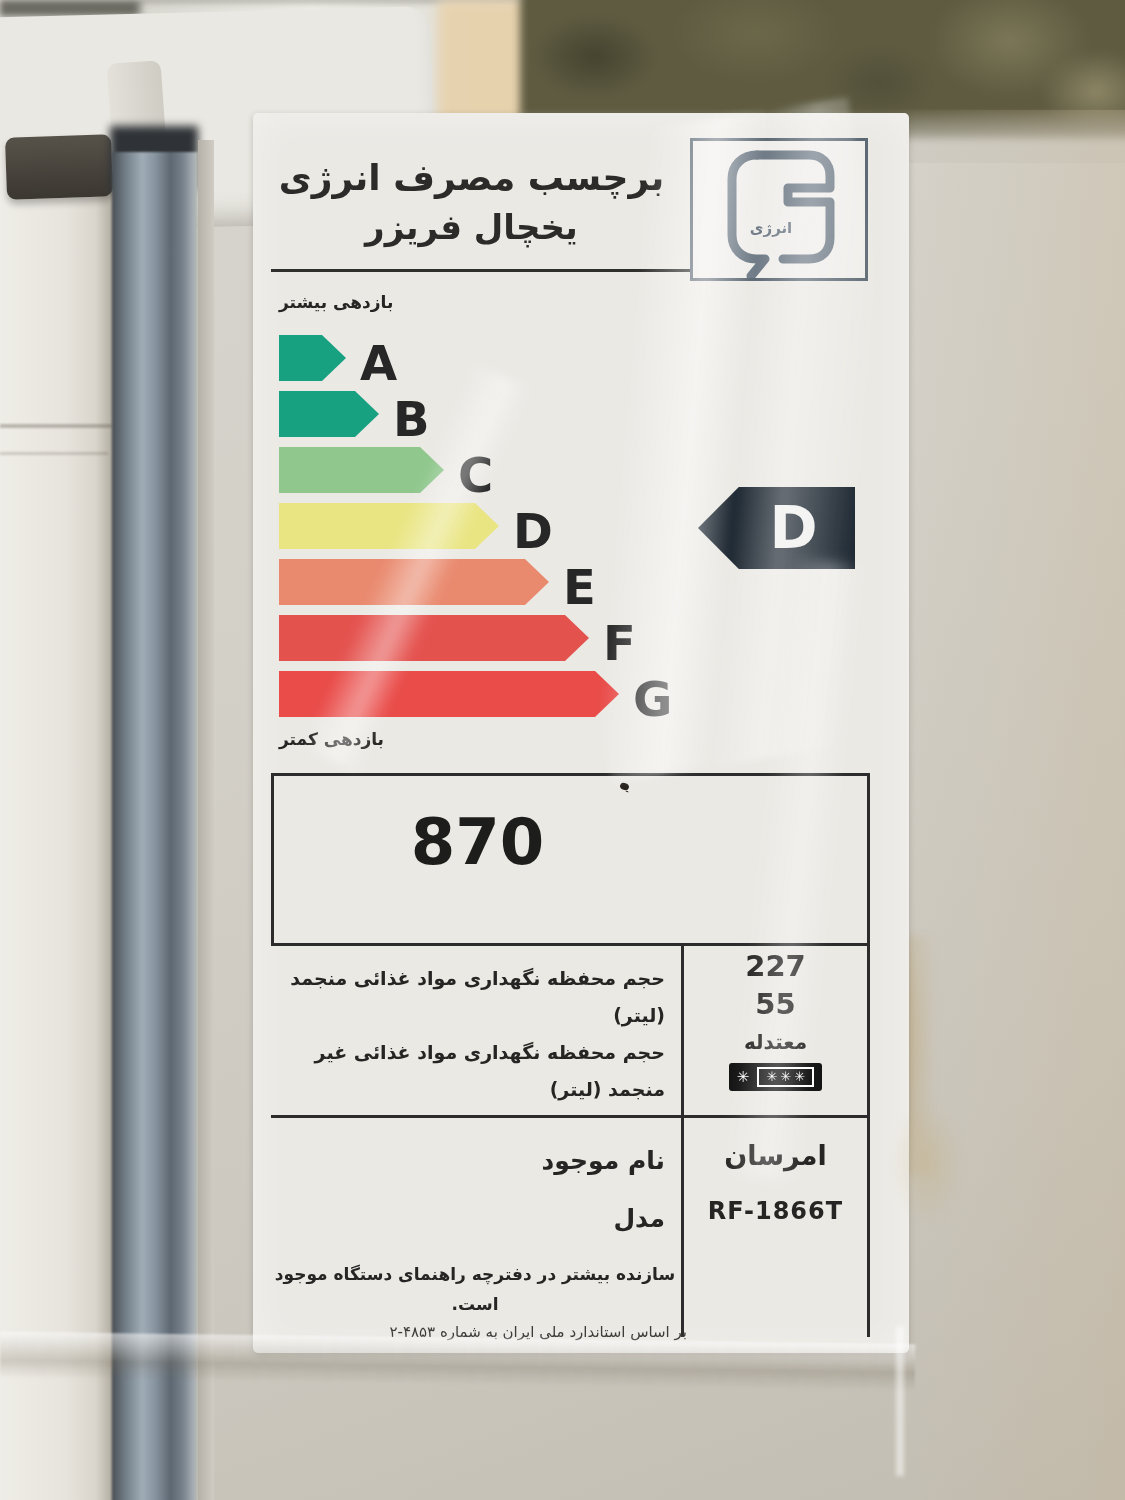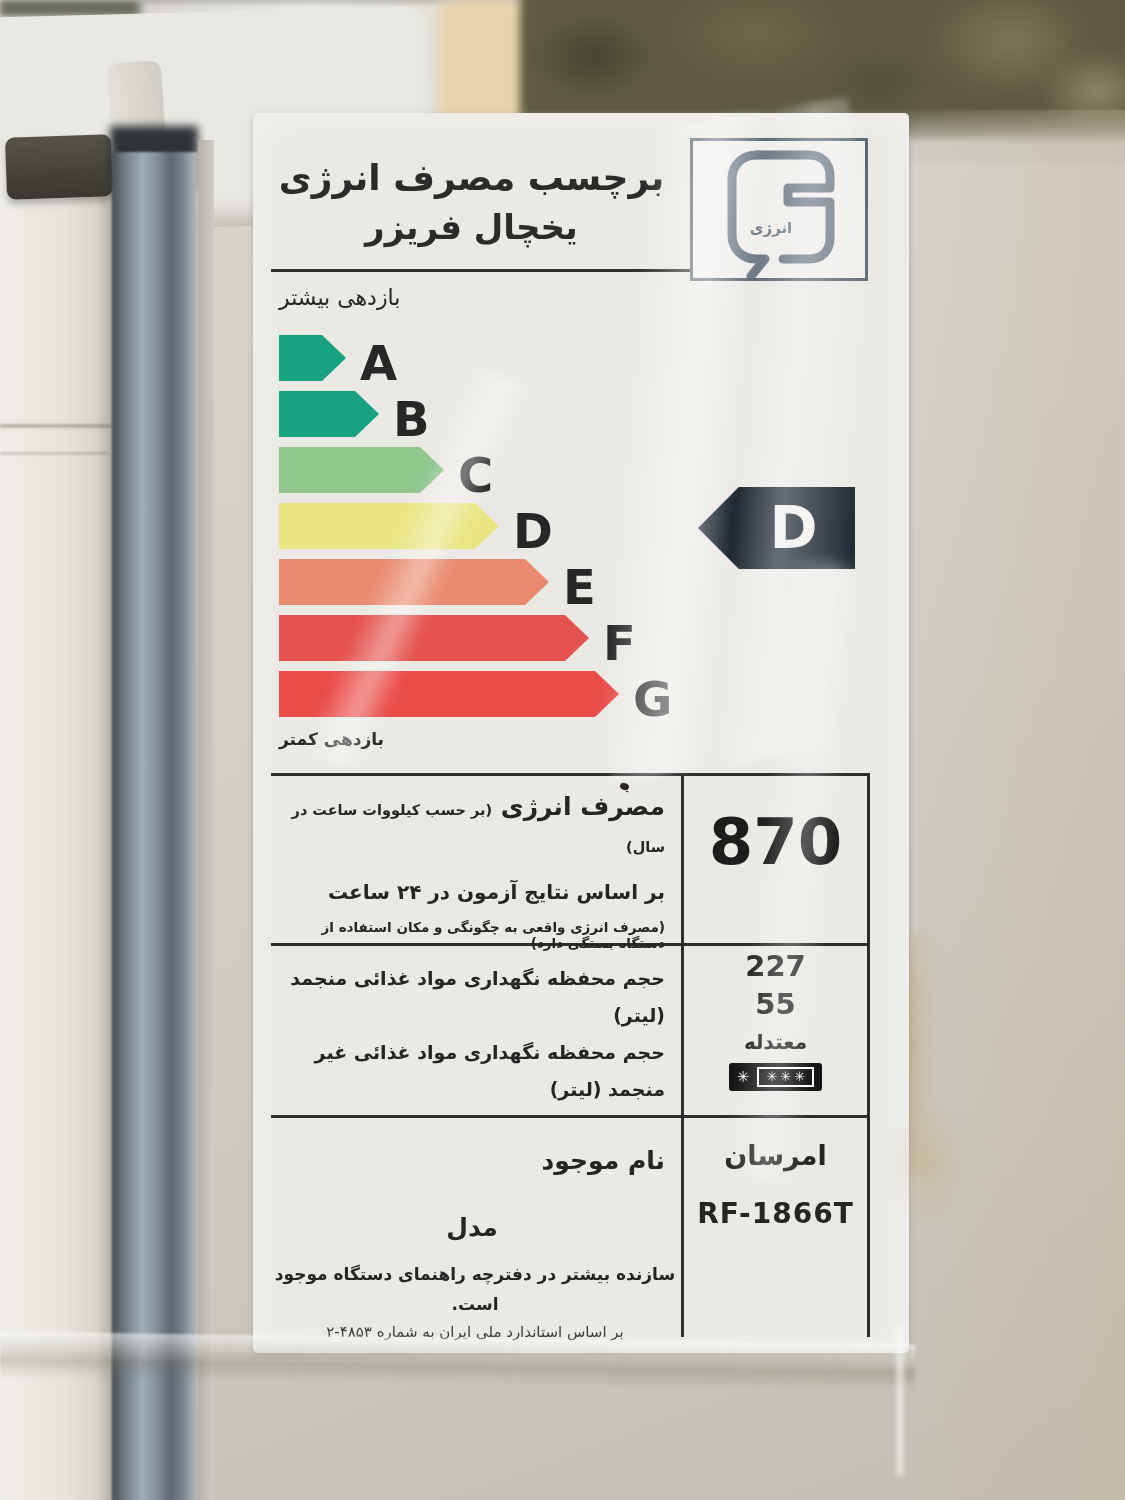--- a/index.html
+++ b/index.html
@@ -50,21 +50,21 @@
       color:#262524;}
   .sticker .abs{position:absolute;}
 
   .title{left:0;top:40px;width:437px;text-align:center;direction:rtl;font-weight:700;color:#2c2b29;}
   .title .t1{font-size:36px;line-height:50px;}
   .title .t2{font-size:34px;line-height:48px;}
 
   .logo-box{left:437px;top:25px;width:178px;height:143px;border:3px solid #5c6873;background:rgba(255,255,255,.25);}
   .title-rule{left:18px;top:156px;width:419px;height:3px;background:#2f2f2d;}
 
-  .eff-more{left:26px;top:172px;font-size:22px;font-weight:400;direction:rtl;}
+  .eff-more{left:26px;top:179px;font-size:17px;font-weight:700;direction:rtl;}
   .eff-less{left:26px;top:616px;font-size:17px;font-weight:700;direction:rtl;}
 
   .arrows{left:26px;top:222px;}
   .arrow-row{display:flex;align-items:center;height:46px;margin-bottom:10px;}
   .bar{height:46px;clip-path:polygon(0 0, calc(100% - 24px) 0, 100% 50%, calc(100% - 24px) 100%, 0 100%);}
   .grade-letter{font-size:48px;font-weight:700;line-height:46px;margin-left:14px;color:#272727;transform:translateY(5px);}
 
   .rating-arrow{left:445px;top:374px;width:157px;height:82px;
       clip-path:polygon(0 50%, 26% 0, 100% 0, 100% 100%, 26% 100%);
       display:flex;align-items:center;justify-content:center;padding-left:34px;
@@ -81,27 +81,27 @@
   .e-line2{font-size:20px;font-weight:700;margin-top:16px;}
   .e-line3{font-size:13.5px;font-weight:700;margin-top:15px;}
   .big-value{font-size:64px;font-weight:700;line-height:64px;margin-top:34px;color:#1d1d1c;}
   .spec-line{font-size:19px;font-weight:700;line-height:37px;}
   .v-num{font-size:29px;font-weight:700;line-height:36px;margin-top:2px;}
   .v-word{font-size:20px;font-weight:700;margin-top:8px;direction:rtl;}
   .stars{margin-top:9px;display:inline-flex;align-items:center;background:#141414;border-radius:3px;padding:4px 8px;gap:8px;}
   .star-one{color:#fff;font-size:15px;line-height:15px;}
   .star-box{border:2px solid #fff;padding:1px 4px 1px 7px;color:#fff;font-size:13px;line-height:14px;letter-spacing:3px;}
   .mk-label{font-size:25px;font-weight:700;line-height:30px;margin-top:14px;}
-  .mk-label2{margin-top:37px;text-align:center;}
+  .mk-label2{margin-top:28px;}
   .mk-maker{font-size:27px;font-weight:700;margin-top:22px;direction:rtl;}
-  .mk-model{font-size:28px;font-weight:700;margin-top:26px;letter-spacing:1px;}
+  .mk-model{font-size:24px;font-weight:700;margin-top:26px;letter-spacing:1px;}
 
   .footnote{left:10px;top:1146px;width:424px;text-align:center;direction:rtl;}
   .fn1{font-size:17px;font-weight:700;line-height:30px;}
-  .fn2{font-size:15px;font-weight:400;color:#3d3c3a;line-height:26px;}
+  .fn2{font-size:15px;font-weight:400;color:#3d3c3a;line-height:26px;text-align:right;}
 
   
   .glare1{left:560px;top:120px;width:340px;height:640px;transform:rotate(-9deg);filter:blur(3px);pointer-events:none;background:
       linear-gradient(104deg,transparent 28%,rgba(255,255,255,.5) 42%,transparent 52%,rgba(255,255,255,.33) 62%,transparent 78%);}
   .glare2{left:300px;top:360px;width:240px;height:420px;transform:rotate(24deg);filter:blur(4px);pointer-events:none;background:
       linear-gradient(90deg,transparent 35%,rgba(255,255,255,.42) 50%,transparent 62%);}
   .glare3{left:700px;top:560px;width:190px;height:620px;transform:rotate(6deg);filter:blur(6px);pointer-events:none;background:
       linear-gradient(90deg,transparent 30%,rgba(255,255,255,.30) 52%,transparent 70%);}
   .stain-label{left:640px;top:985px;width:70px;height:130px;filter:blur(5px);pointer-events:none;background:
       radial-gradient(ellipse, rgba(198,172,112,.30), transparent 70%);}
@@ -182,28 +182,20 @@
       </div>
     </div>
 
     <div class="abs rating-arrow" style="background: rgb(30, 40, 50); color: rgb(240, 241, 239);">D</div>
 
     <div class="abs eff-less">بازدهی کمتر</div>
 
     <div class="abs info-table">
 
       <div class="sec sec1">
-        <div class="cell-l">
-          <div class="e-head">
-            <span>مصرف انرژی</span>
-            <span class="e-head-small">(بر حسب کیلووات ساعت در سال)</span>
-          </div>
-          <div class="e-line2">بر اساس نتایج آزمون در ۲۴ ساعت</div>
-          <div class="e-line3">(مصرف انرژی واقعی به چگونگی و مکان استفاده از دستگاه بستگی دارد)</div>
-        </div>
         <div class="cell-r">
           <div class="big-value">870</div>
         </div>
       </div>
 
       <div class="sec sec2">
         <div class="cell-l">
           <div class="spec-line">حجم محفظه نگهداری مواد غذائی منجمد (لیتر)</div>
           <div class="spec-line">حجم محفظه نگهداری مواد غذائی غیر منجمد (لیتر)</div>
         </div>

